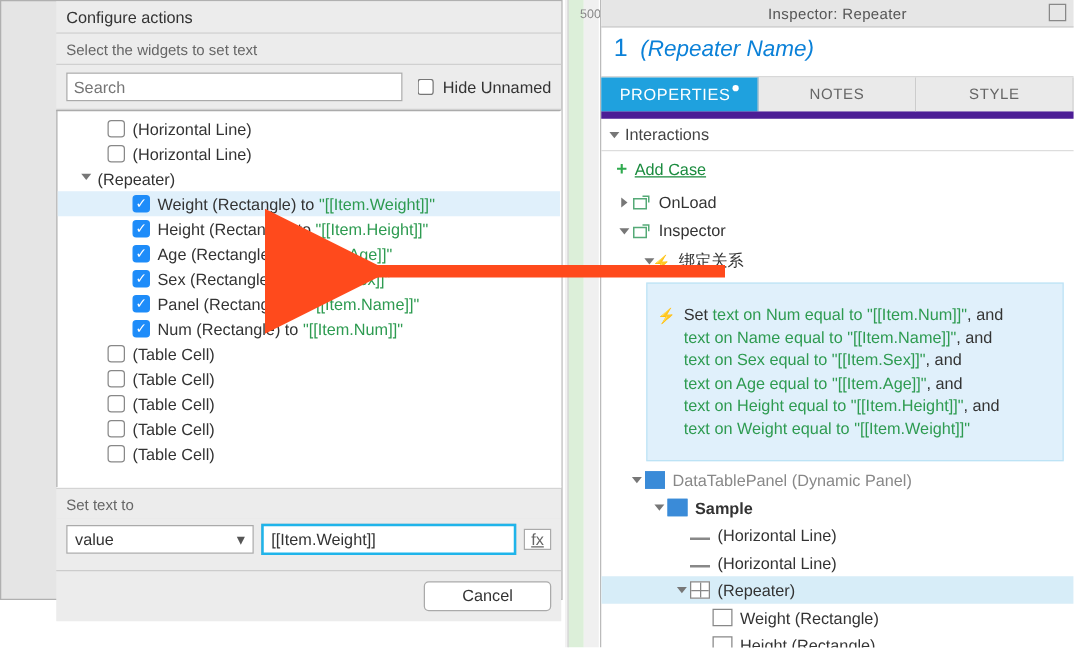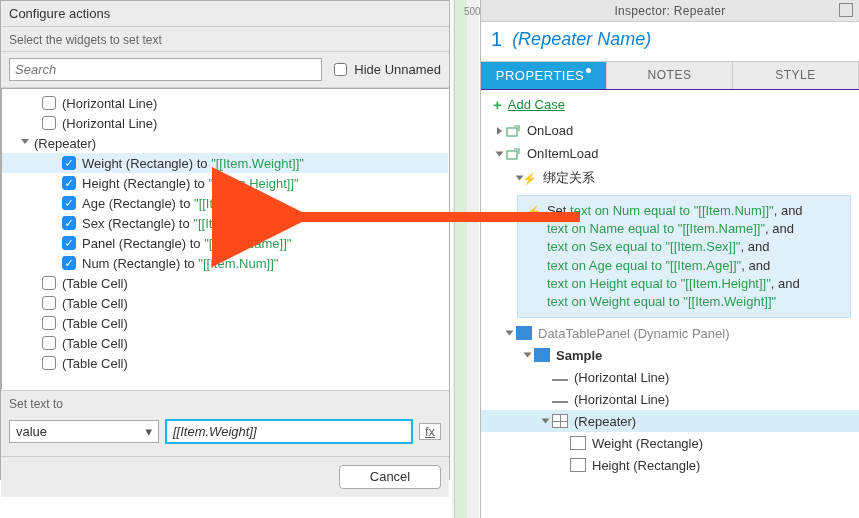--- a/index.html
+++ b/index.html
@@ -1,24 +1,24 @@
 <!DOCTYPE html>
 <html><head>
 <meta charset="utf-8">
 <style>
   * { box-sizing: border-box; font-family: -apple-system, "Helvetica Neue", Arial, sans-serif; font-size: 13px; }
   html, body { margin:0; padding:0; }
   body { width:859px; height:518px; background:#fff; color:#333; overflow:hidden; position:relative; }
 
   
-  .dialog { position:absolute; left:0; top:0; width:450px; height:480px; background:#e5e5e5; border:1px solid #b0b0b0; }
+  .dialog { position:absolute; left:0; top:0; width:450px; height:480px; background:#e5e5e5; border:1px solid #b0b0b0;padding-left:44px; }
   .dlg-title { padding:5px 8px; font-size:13px; color:#333; background:#ececec; border-bottom:1px solid #ccc; }
   .dlg-sub   { padding:6px 8px 4px; font-size:12px; color:#666; background:#ececec; border-bottom:1px solid #d0d0d0;}
   .search-row { display:flex; align-items:center; gap:8px; padding:6px 8px; border-bottom:1px solid #d0d0d0; background:#ececec;}
-  .search-row input[type=text]{ flex:1; border:1px solid #aaa; padding:3px 5px; font-style:italic; color:#999;}
+  .search-row input[type=text]{ flex:1; border:1px solid #aaa; padding:3px 5px; color:#999;}
   .search-row label { display:flex; align-items:center; gap:4px; color:#333; }
 
   .tree-wrap { position:relative; height:302px; background:#fff; border:1px inset #fff; overflow-y:scroll;}
   .tree { padding:4px 0;}
   .row { display:flex; align-items:center; height:20px; padding-left:6px; }
   .row.sel { background:#e0f0fb; }
   .row .sp { display:inline-block; }
   .tw { display:inline-block; width:12px; height:12px; margin-right:2px; position:relative; }
   .tw::before { content:""; position:absolute; left:2px; top:1px; width:0; height:0; border-left:5px solid #777; border-top:4px solid transparent; border-bottom:4px solid transparent; transform-origin:3px 4px;}
   .tw.open::before { transform: rotate(90deg); }
@@ -26,21 +26,21 @@
   .cb.on { background:#1e8cf9; border-color:#1e8cf9;}
   .cb.on::after{ content:"✓"; color:#fff; font-size:11px; line-height:1;}
   .lbl { color:#333; }
   .lbl .to { color:#333;}
   .lbl .val { color:#2e9b51; }
 
   .set-row { border-top:1px solid #ccc; padding:6px 8px 4px; background:#ececec; font-size:12px; color:#666;}
   .set-ctrl { display:flex; align-items:center; gap:6px; padding:4px 8px 12px; background:#ececec;}
   .dd { width:150px; border:1px solid #aaa; display:flex; align-items:center; justify-content:space-between; padding:3px 6px; background:#fff;}
   .dd .car { color:#555;}
-  .val-box { flex:1; border:1px solid #aaa; padding:0; display:flex; align-items:stretch; background:#fff;font-style:italic;}
+  .val-box { flex:1; border:1px solid #aaa; padding:0; display:flex; align-items:stretch; background:#fff;}
   .val-inner { flex:1; padding:3px 6px; border:2px solid #1fb4ea; margin:-1px;}
   .fx { width:22px; border:1px solid #aaa; display:flex; align-items:center; justify-content:center; background:#fff; color:#666;text-decoration:underline;}
 
   .dlg-btns { display:flex; justify-content:flex-end; gap:8px; padding:8px; border-top:1px solid #ccc; background:#ececec;}
   .btn { width:102px; height:24px; background:#fff; border:1px solid #aaa; border-radius:4px; text-align:center; line-height:22px;}
 
   
   .gutter { position:absolute; left:452px; top:0; width:28px; height:518px; }
   .gutter .g1 { position:absolute; left:0; top:0; width:3px; height:100%; background:#f2f2f2; border-right:1px solid #ccc; }
   .gutter .g2 { position:absolute; left:3px; top:0; width:12px; height:100%; background:#dcefd9;}
@@ -49,36 +49,36 @@
 
   
   .right { position:absolute; left:480px; top:0; width:379px; height:518px; border-left:1px solid #bbb; }
   .panel-title { display:flex; align-items:center; justify-content:center; height:22px; border-bottom:1px solid #ccc; background:#e6e6e6; position:relative;}
   .panel-title span { color:#555; font-size:12px; letter-spacing:0.3px;}
   .panel-title .pop { position:absolute; right:6px; top:3px; width:14px; height:14px; border:1px solid #888; }
   .sel-head { display:flex; align-items:center; gap:10px; padding:6px 10px 10px; border-bottom:1px solid #ccc;}
   .sel-head .num { color:#0b81d8; font-size:20px; font-weight:500;}
   .sel-head .name { color:#0b81d8; font-size:18px; font-style:italic;}
 
-  .tabs { display:flex; border-bottom:1px solid #4c1d95;}
+  .tabs { display:flex; border-bottom:6px solid #4c1d95;}
   .tab { flex:1; text-align:center; padding:6px 0; color:#666; font-size:12px; letter-spacing:0.5px; background:#eaeaea; border-right:1px solid #ccc;}
   .tab.active { background:#1fa1de; color:#fff; position:relative;}
   .tab .dot { display:inline-block; width:5px; height:5px; border-radius:50%; background:#fff; vertical-align:top; margin-left:2px;}
 
   .inter-head { display:flex; align-items:center; padding:5px 8px; border-bottom:1px solid #ddd; color:#444;}
   .add-case { display:flex; align-items:center; gap:6px; padding:6px 12px; color:#1a8b3e;}
   .add-case .plus { color:#2faa4e; font-weight:bold; font-size:15px;}
   .add-case .al { text-decoration:underline;}
 
   .ev-row { display:flex; align-items:center; padding:4px 0 4px 16px; color:#333;}
   .ev-row .icon { width:15px; height:14px; margin-right:6px; display:inline-block; }
   .ev-row.sub { padding-left:36px;}
   .bolt { position:relative;}
   .bolt::before { content:"⚡"; color:#555; font-size:12px;}
-  .casebox { background:#e0f0fb; margin:4px 8px 4px 36px; padding:6px 8px; border:1px solid #bde3f5; display:flex; gap:6px; line-height:1.4;}
+  .casebox { background:#e0f0fb; margin:4px 8px 4px 36px; padding:16px 8px; border:1px solid #bde3f5; display:flex; gap:6px; line-height:1.4;}
   .casebox .bolt { margin-top:1px;}
   .set-txt { color:#333;}
   .set-txt .g { color:#2e9b51;}
 
   .outline-title { display:flex; align-items:center; justify-content:center; height:22px; border-top:1px solid #bbb; border-bottom:1px solid #ccc; background:#e6e6e6; position:relative;}
   .outline-title span { color:#555; font-size:12px;}
   .outline-tools { position:absolute; right:6px; top:3px; display:flex; gap:4px; color:#666;}
   .ot-ic { width:14px; height:14px; display:inline-flex; align-items:center; justify-content:center; font-size:12px;}
 
   .outline { overflow-y:auto; height:220px;}
@@ -229,20 +229,24 @@
     <span class="name">(Repeater Name)</span>
   </div>
   <div class="tabs">
     <div class="tab active">
       <span>PROPERTIES</span><span class="dot"></span>
     </div>
     <div class="tab">NOTES</div>
     <div class="tab">STYLE</div>
   </div>
 
+  <div class="inter-head">
+    <span class="caret open"></span>
+    <span style="margin-left:6px">Interactions</span>
+  </div>
   <div class="add-case">
     <span class="plus">+</span>
     <span class="al">Add Case</span>
   </div>
 
   <div class="ev-row">
     <span class="caret"></span>
     <span class="icon" style="margin-left:4px;">
       <svg width="15" height="14">
           <rect x="1" y="4" width="10" height="8" fill="none" stroke="#5a7" stroke-width="1.2"></rect>
@@ -253,21 +257,21 @@
   </div>
 
   <div class="ev-row">
     <span class="caret open"></span>
     <span class="icon" style="margin-left:4px;">
       <svg width="15" height="14">
           <rect x="1" y="4" width="10" height="8" fill="none" stroke="#5a7" stroke-width="1.2"></rect>
           <path d="M8 2 L13 2 L13 7" fill="none" stroke="#5a7" stroke-width="1.2"></path>
         </svg>
     </span>
-    <span>OnItemLoad</span>
+    <span>Inspector</span>
   </div>
 
   <div class="ev-row sub">
     <span class="caret open"></span>
     <span class="icon bolt"></span>
     <span>绑定关系</span>
   </div>
 
   <div class="casebox">
     <span class="icon bolt"></span>

